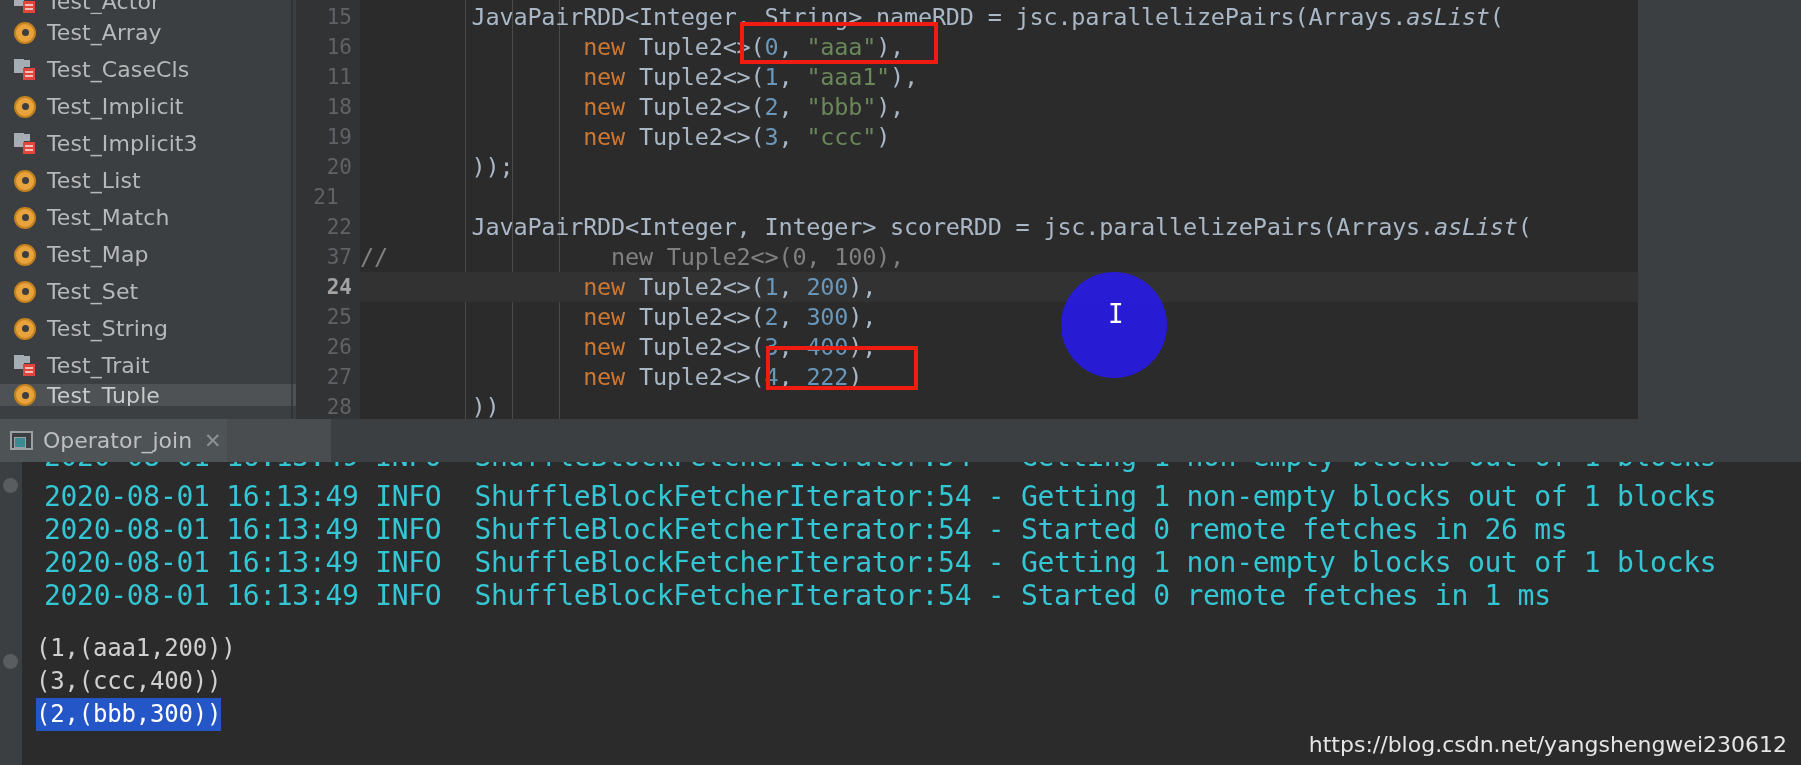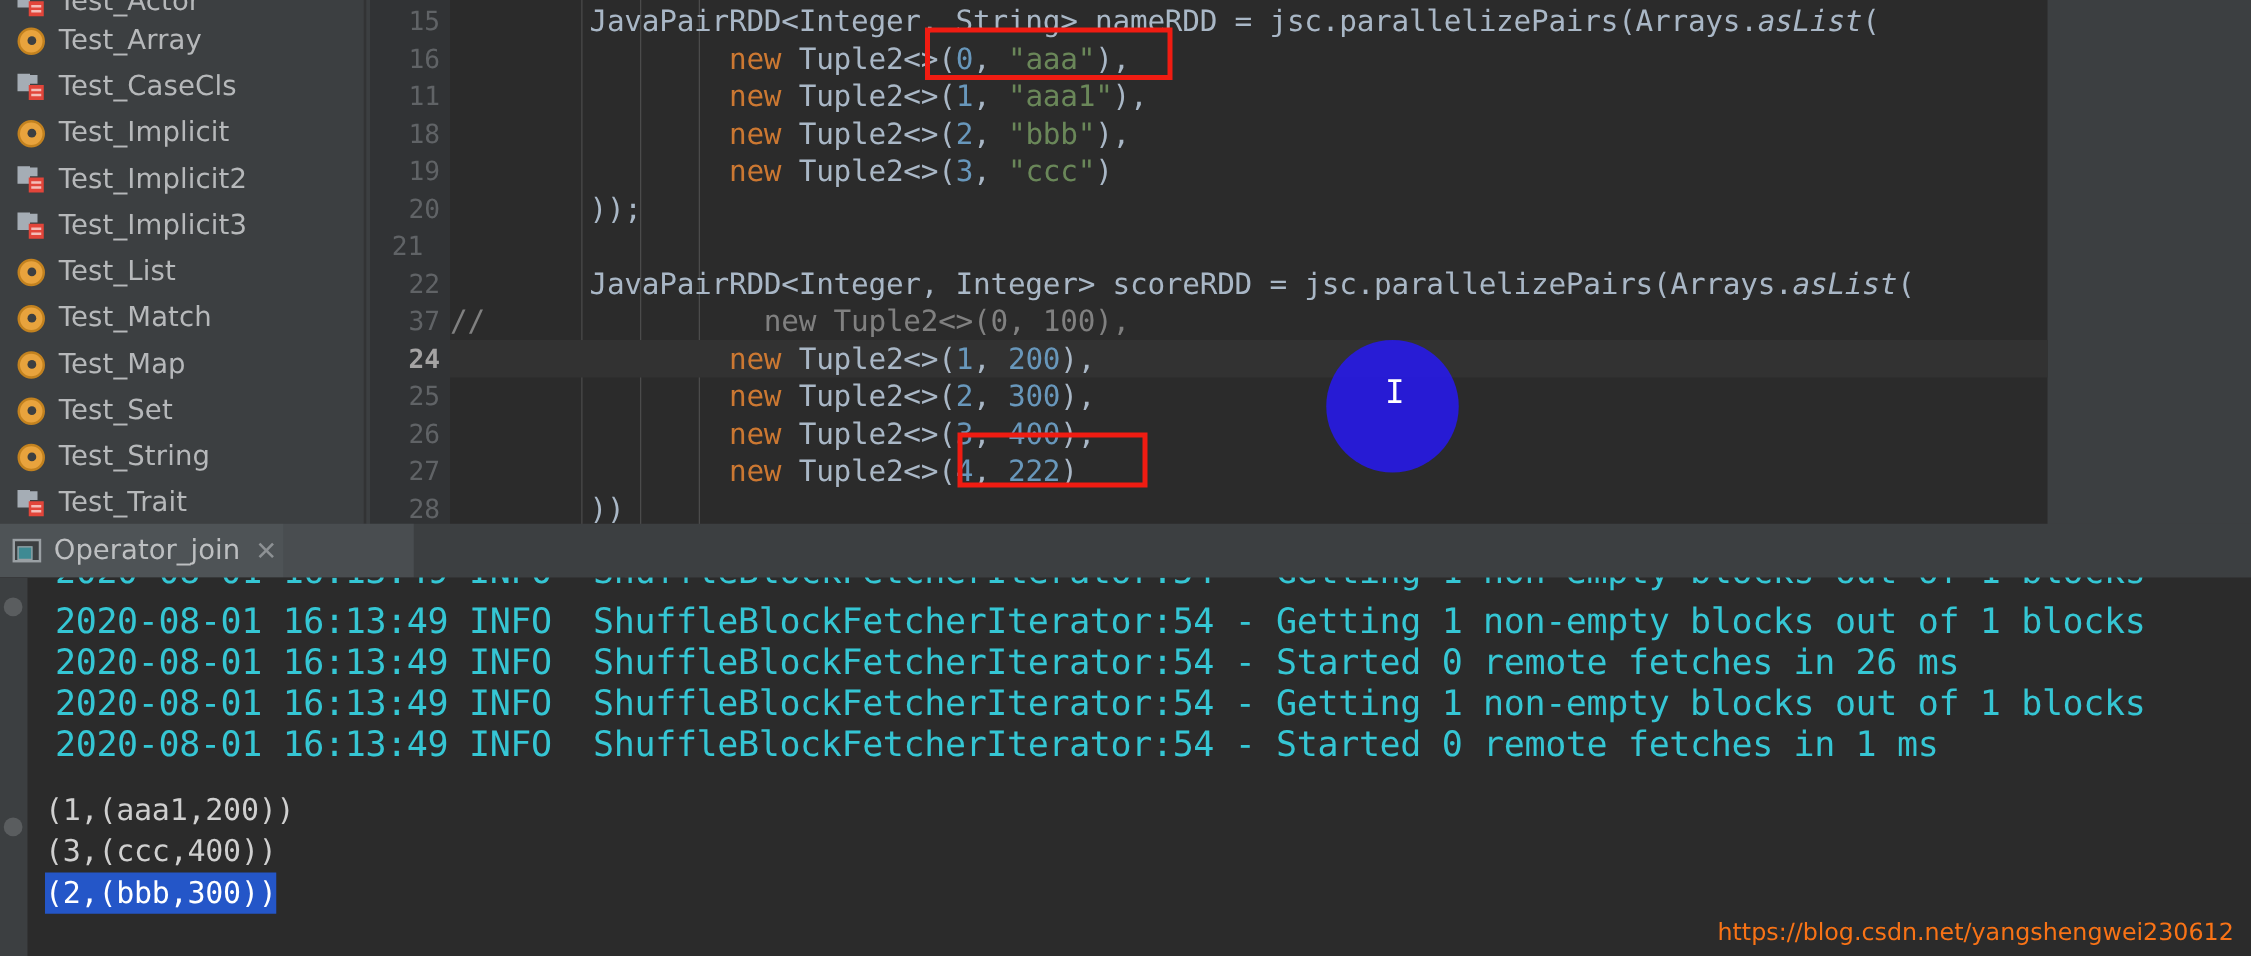--- a/index.html
+++ b/index.html
@@ -187,22 +187,22 @@
     color: #35c6d4; letter-spacing: -.3px;
   }
   .outline {
     position: absolute; left: 14px; white-space: pre; height: 33px; line-height: 33px;
     font-family: "DejaVu Sans Mono", monospace; font-size: 24px;
     color: #cfcfcf; letter-spacing: -.2px;
   }
   .outline.sel { background: #2456c8; color: #ffffff; }
   #watermark {
     position: absolute; right: 14px; bottom: 8px;
-    font-family: "DejaVu Sans", sans-serif; font-size: 19px;
-    color: #f97316; white-space: nowrap;
+    font-family: "DejaVu Sans", sans-serif; font-size: 22px;
+    color: #e5e5e5; white-space: nowrap;
   }
 </style>
 </head>
 <body>
 
 <div id="root">
 
   <div id="sidebar">
     <div id="sidebar-tree">
         <div class="tree-item clipped-top">
@@ -217,24 +217,20 @@
         </div>
         <div class="tree-item">
           <span class="ico"><span class="ico-cls"><span class="blk"></span><span class="blk2"></span><span class="red"></span></span></span>
           <span class="tree-label">Test_CaseCls</span>
         </div>
         <div class="tree-item">
           <span class="ico">
             <span class="ico-obj"></span>
           </span>
           <span class="tree-label">Test_Implicit</span>
-        </div>
-        <div class="tree-item">
-          <span class="ico"><span class="ico-cls"><span class="blk"></span><span class="blk2"></span><span class="red"></span></span></span>
-          <span class="tree-label">Test_Implicit2</span>
         </div>
         <div class="tree-item">
           <span class="ico"><span class="ico-cls"><span class="blk"></span><span class="blk2"></span><span class="red"></span></span></span>
           <span class="tree-label">Test_Implicit3</span>
         </div>
         <div class="tree-item">
           <span class="ico">
             <span class="ico-obj"></span>
           </span>
           <span class="tree-label">Test_List</span>

